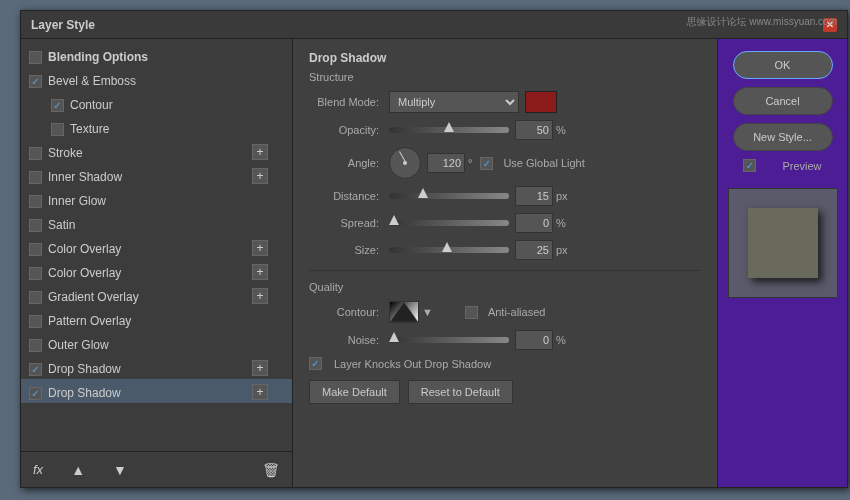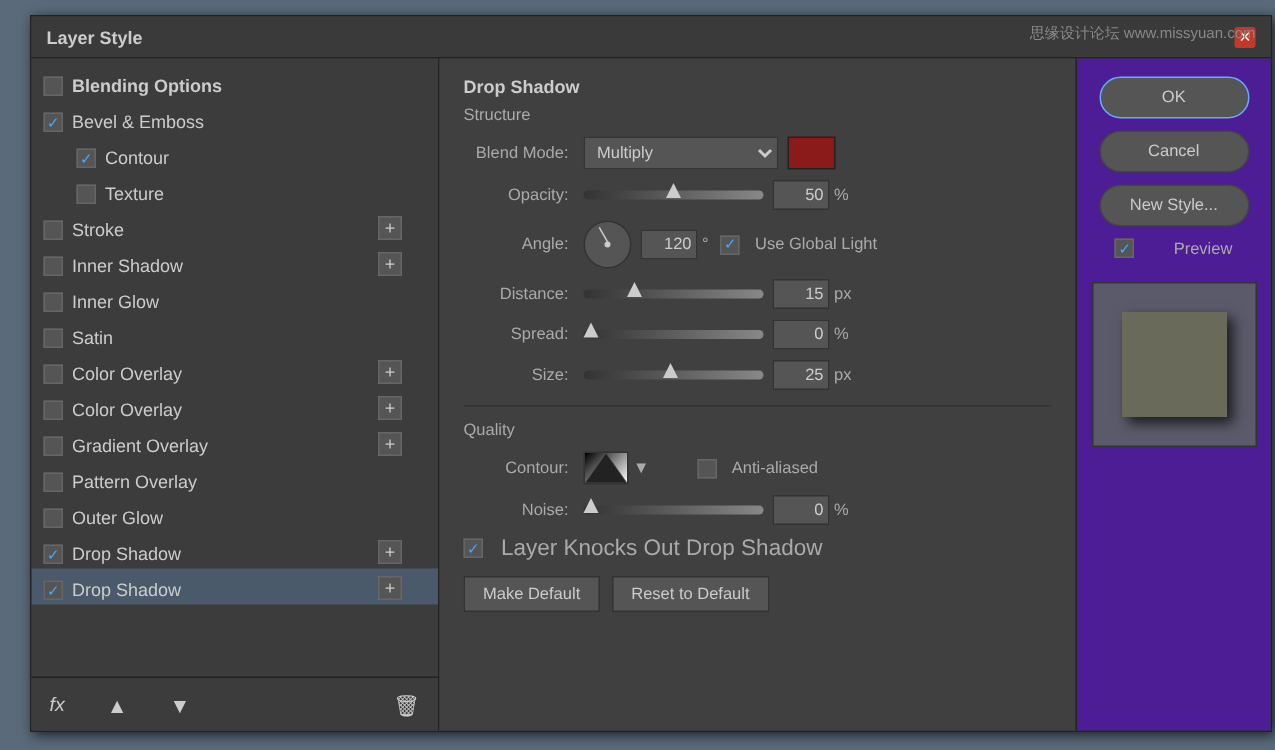--- a/index.html
+++ b/index.html
@@ -553,21 +553,21 @@
         <span class="form-label">Noise:</span>
         <div class="slider-track">
           <div class="slider-thumb" style="left:0;"></div>
         </div>
         <input class="num-input" type="text" value="0" style="">
         <span class="unit-label">%</span>
       </div>
 
       <div class="check-row">
         <div class="checkbox checked"></div>
-        <span style="color:#aaa; font-size:15px;">Layer Knocks Out Drop Shadow</span>
+        <span style="color:#aaa; font-size:11px;">Layer Knocks Out Drop Shadow</span>
       </div>
 
       <div class="bottom-actions">
         <button class="action-btn">Make Default</button>
         <button class="action-btn">Reset to Default</button>
       </div>
     </div>
 
     <div class="right-panel">
       <button class="panel-btn ok-btn">OK</button>

